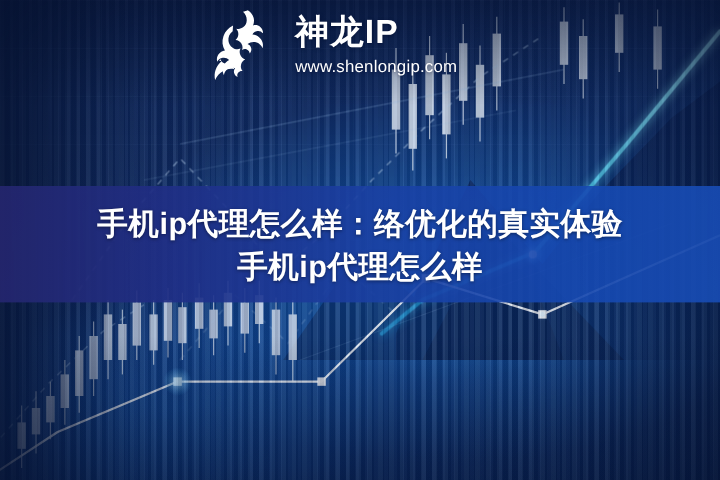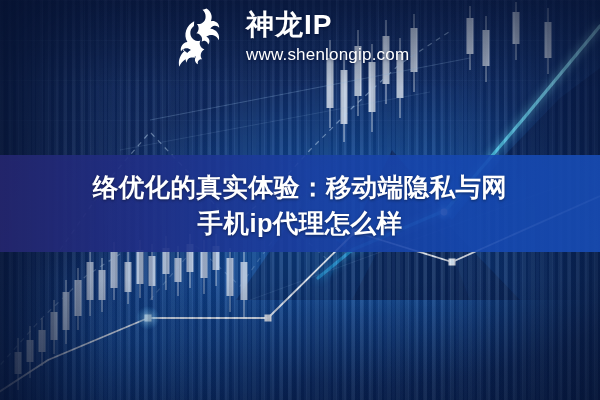--- a/index.html
+++ b/index.html
@@ -123,21 +123,21 @@
   #logo-words { display: flex; flex-direction: column; line-height: 1; justify-content: space-between; }
   #logo-name {
     color: #ffffff;
     font-size: 28px;
     font-weight: bold;
     letter-spacing: 1px;
     text-shadow: 0 1px 3px rgba(0,10,40,0.55);
   }
   #logo-url {
     color: #ffffff;
-    font-size: 17px;
+    font-size: 14px;
     font-weight: normal;
     letter-spacing: 0.2px;
     margin-top: 7px;
     text-shadow: 0 1px 3px rgba(0,10,40,0.55);
   }
 </style>
 </head>
 <body>
 
 <div id="stage">
@@ -304,17 +304,17 @@
       </g>
     </svg>
     <div id="logo-words">
       <div id="logo-name">神龙IP</div>
       <div id="logo-url">www.shenlongip.com</div>
     </div>
   </div>
 
   <div id="title-band"></div>
   <div id="title-text">
-    <div>络优化的真实体验：移动端隐私与网</div>
+    <div>手机ip代理怎么样：络优化的真实体验</div>
     <div>手机ip代理怎么样</div>
   </div>
 
 </div>
 
 </body></html>

